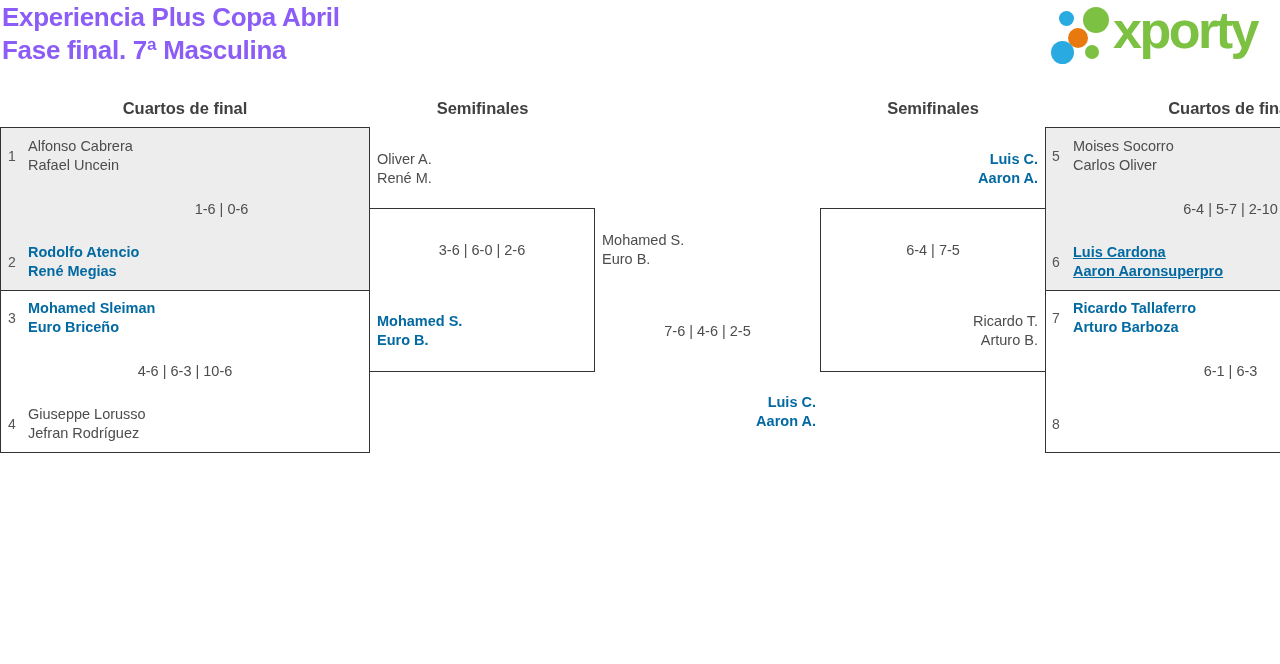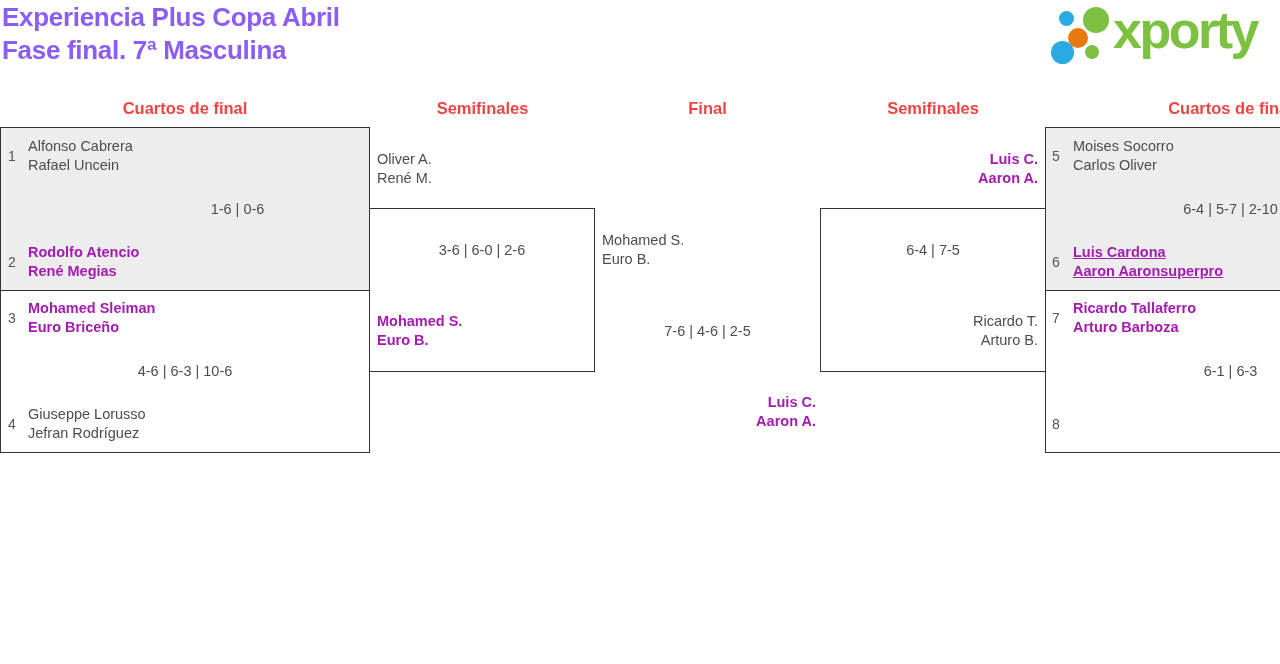--- a/index.html
+++ b/index.html
@@ -17,47 +17,47 @@
   .dot-blue-small {left:1059px; top:11px; width:15px; height:15px; background:var(--logo-blue,#29abe2);}
   .dot-green-large{left:1083px; top:7px;  width:26px; height:26px; background:var(--logo-green,#7cc142);}
   .dot-orange    {left:1068px; top:28px; width:20px; height:20px; background:var(--logo-orange,#e8790f);}
   .dot-blue-large{left:1051px; top:41px; width:23px; height:23px; background:var(--logo-blue,#29abe2);}
   .dot-green-small{left:1085px; top:45px; width:14px; height:14px; background:var(--logo-green,#7cc142);}
   .logo-word{position:absolute; left:1113px; top:-2px; height:64px; line-height:64px;
     font-size:52px; font-weight:700; letter-spacing:-2.5px; color:var(--logo-green,#7cc142);
     white-space:nowrap;}
 
   .round-label{position:absolute; top:96px; height:24px; line-height:24px;
-    text-align:center; font-size:16.5px; font-weight:700; color:#ef4444; white-space:nowrap;}
+    text-align:center; font-size:16.5px; font-weight:700; color:#404040; white-space:nowrap;}
   .rl-1{left:0; width:370px;}
   .rl-2{left:370px; width:225px;}
   .rl-3{left:595px; width:225px;}
   .rl-4{left:820px; width:226px;}
   .rl-5{left:1045px; width:371px;}
 
   .box{position:absolute; border:1px solid #333; background:#fff; box-sizing:border-box;}
   .qf-left {left:0px;    top:127px; width:370px; height:326px;}
   .qf-right{left:1045px; top:127px; width:371px; height:326px;}
   .sf-left {left:369px;  top:208px; width:226px; height:164px;}
   .sf-right{left:820px;  top:208px; width:226px; height:164px;}
   .half-top{position:absolute; left:0; right:0; top:0; height:162px;
     background:#ededed; border-bottom:1px solid #333;}
 
   .score{position:absolute; height:18px; line-height:18px; text-align:center;
     font-size:14.5px; color:#4d4d4d; white-space:nowrap;}
-  .sc-q1{left:16px; width:443px; top:200px;}
+  .sc-q1{left:0; width:443px; top:200px;}
   .sc-q2{left:0; width:370px; top:362px;}
   .sc-sfl{left:370px; width:224px; top:241px;}
   .sc-fin{left:595px; width:225px; top:322px;}
   .sc-sfr{left:820px; width:226px; top:241px;}
   .sc-q3{left:1045px; width:371px; top:200px;}
   .sc-q4{left:1045px; width:371px; top:362px;}
 
   .names{position:absolute; font-size:14.5px; line-height:19px; color:#4d4d4d; white-space:nowrap;}
-  .names.winner{color:#a21caf; font-weight:700;}
+  .names.winner{color:#0369a1; font-weight:700;}
   .names.right{text-align:right;}
   .nline{display:block;}
 
   .seed{position:absolute; font-size:14px; line-height:19px; color:#555;}
 </style>
 </head>
 <body>
 
 <div class="canvas">
 
@@ -68,21 +68,20 @@
     <div class="logo-dot dot-blue-small"></div>
     <div class="logo-dot dot-green-large"></div>
     <div class="logo-dot dot-orange"></div>
     <div class="logo-dot dot-blue-large"></div>
     <div class="logo-dot dot-green-small"></div>
     <div class="logo-word">xporty</div>
   </div>
 
   <div class="round-label rl-1">Cuartos de final</div>
   <div class="round-label rl-2">Semifinales</div>
-  <div class="round-label rl-3">Final</div>
   <div class="round-label rl-4">Semifinales</div>
   <div class="round-label rl-5">Cuartos de final</div>
 
   <div class="box qf-left">
     <div class="half-top"></div>
   </div>
   <div class="box sf-left"></div>
   <div class="box sf-right"></div>
   <div class="box qf-right">
     <div class="half-top"></div>

